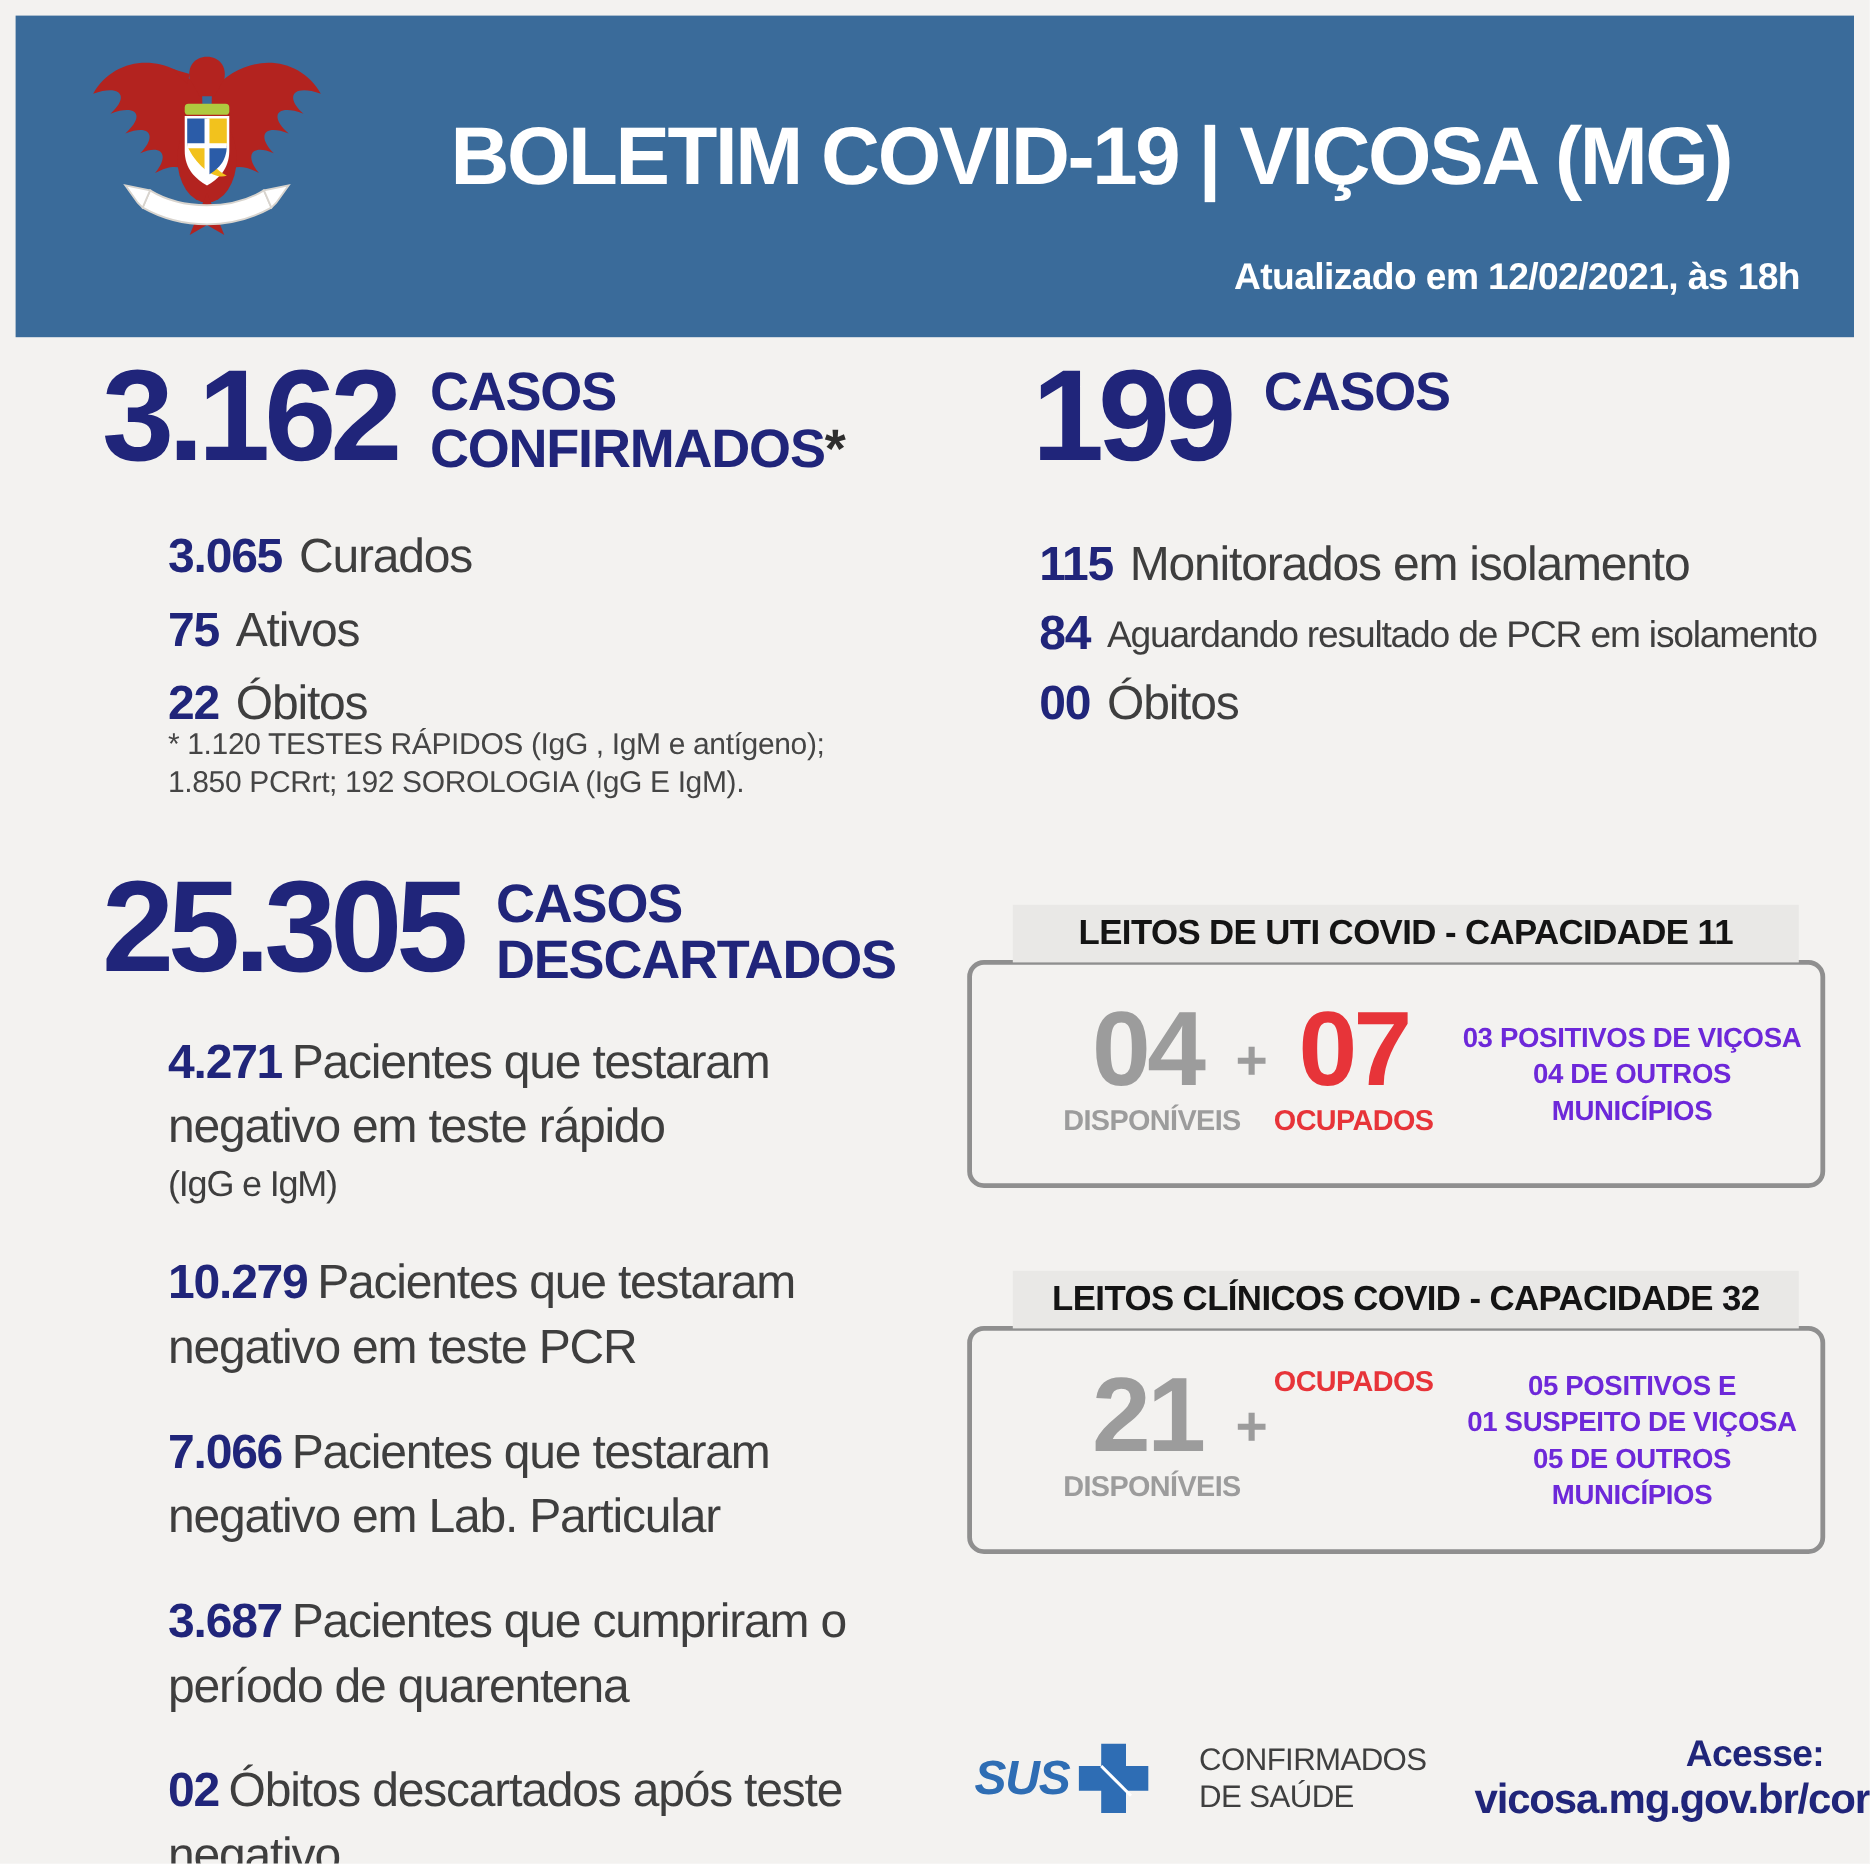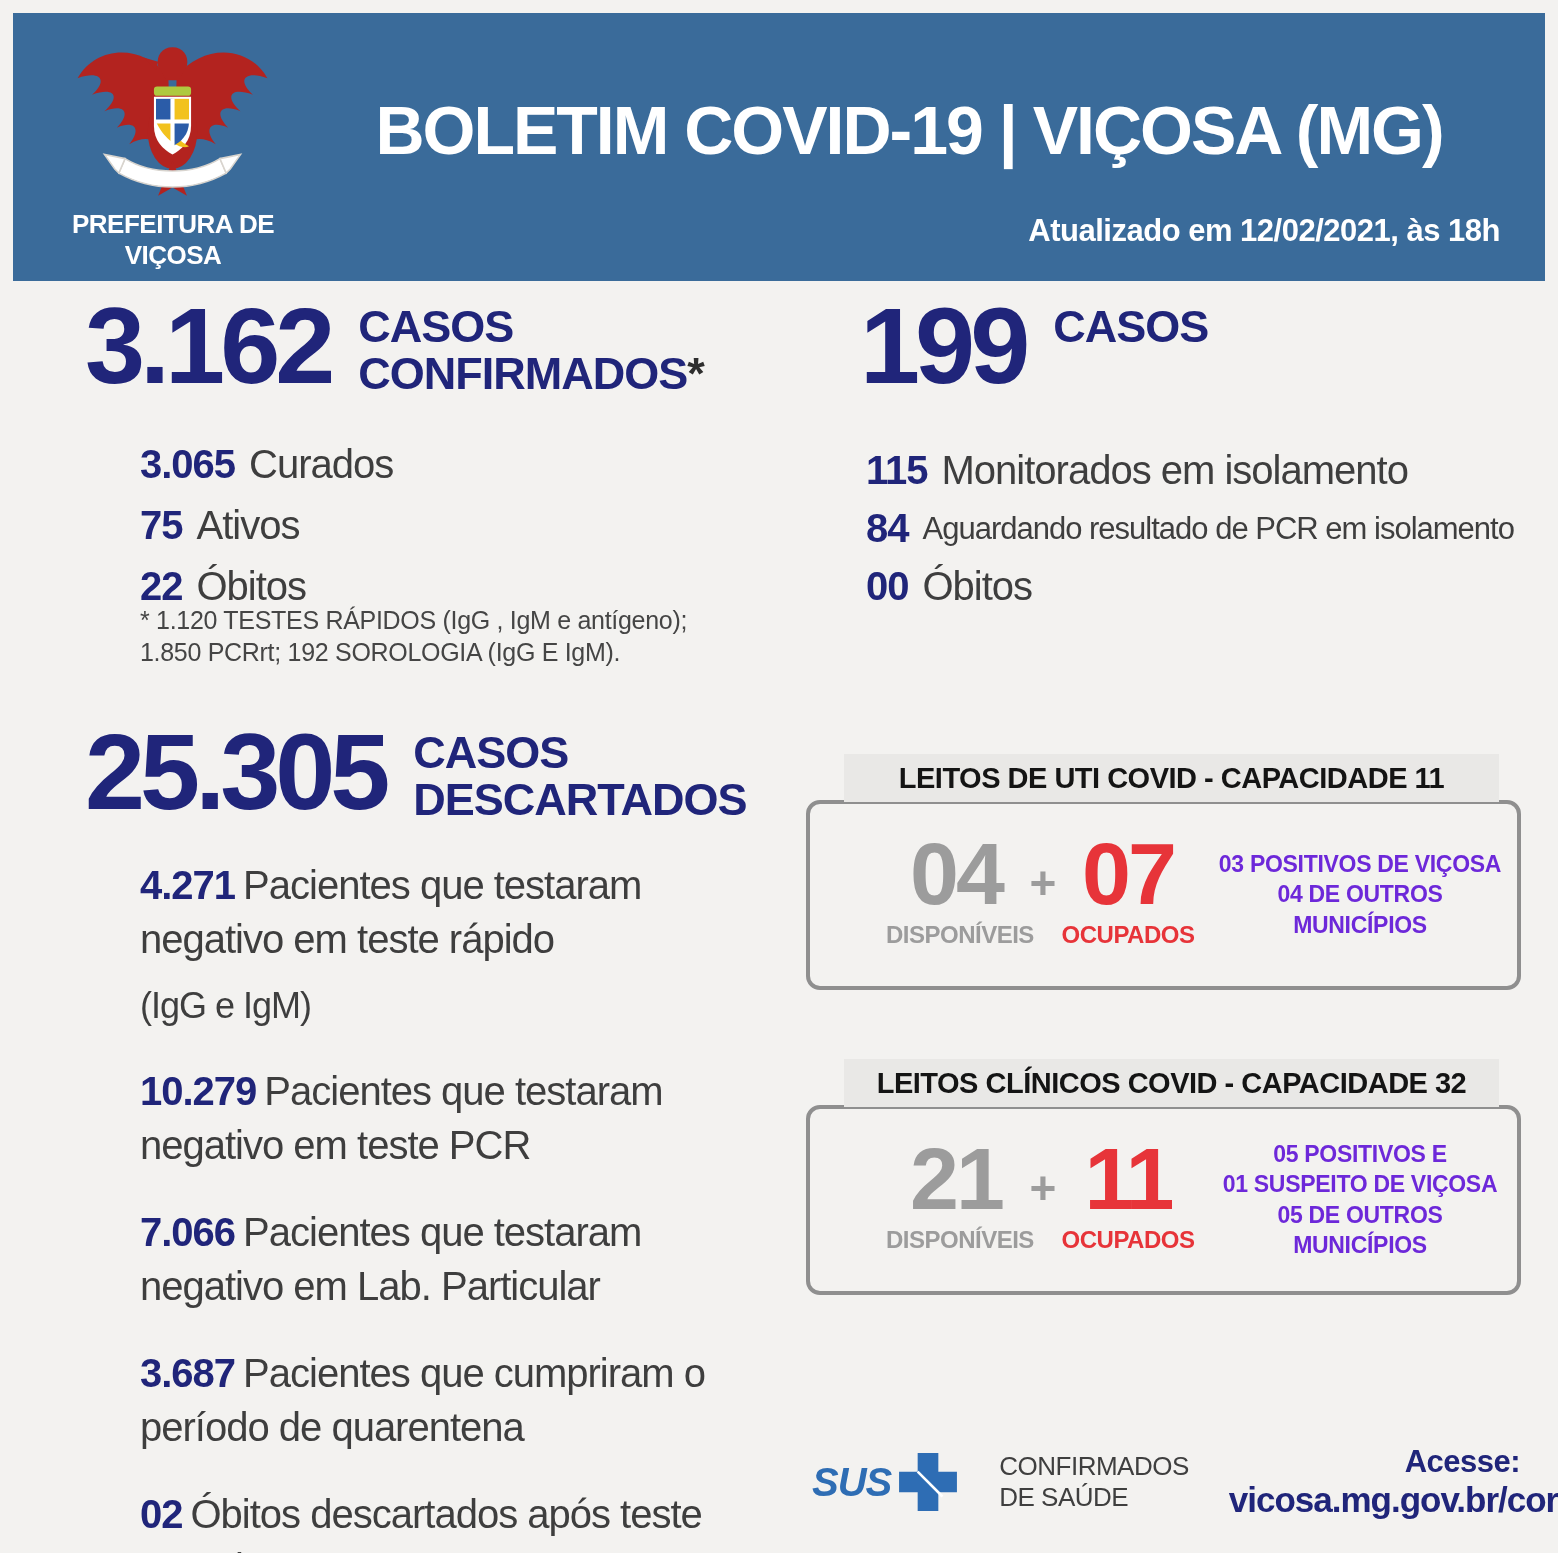--- a/index.html
+++ b/index.html
@@ -109,21 +109,21 @@
 
   
   .d-items {
     position: absolute;
     left: 140px; top: 858px;
     width: 575px;
     display: flex; flex-direction: column; gap: 33px;
   }
   .d-item { font-size: 40px; line-height: 1.35; letter-spacing: -1px; color: #3E3E3E; }
   .d-num  { color: #20257A; font-weight: 700; margin-right: 8px; }
-  .d-note { font-size: 36px; margin-top: 16px; color: #3E3E3E; }
+  .d-note { font-size: 30px; margin-top: 2px; color: #3E3E3E; }
 
   
   .bed-box {
     position: absolute;
     left: 806px;
     width: 707px;
     height: 182px;
     border: 4px solid #8F8F8F;
     border-radius: 14px;
     background: #F3F2F0;
@@ -228,21 +228,20 @@
       <path d="M84 58 h16 v22 h-16 Z" fill="#2B5CA8"></path>
       <path d="M100 58 h16 v22 h-16 Z" fill="#F2C21D"></path>
       <path d="M84 80 h16 c0 13 8 20 16 24 c-8 4 -24 -6 -32 -24 Z" fill="#F2C21D" transform="translate(0,0)"></path>
       <path d="M100 80 h16 c0 13 -8 20 -16 24 Z" fill="#2B5CA8"></path>
       <path d="M98 58 h4 v48 h-4 Z M84 78 h32 v4 h-32 Z" fill="#FFFFFF"></path>
 
       <path d="M54 116 C80 132 120 132 146 116 L152 130 C120 148 80 148 48 130 Z" fill="#FFFFFF" stroke="#D8D4CE" stroke-width="1.5"></path>
       <path d="M54 116 L34 112 L44 126 L48 130 Z" fill="#FFFFFF" stroke="#D8D4CE" stroke-width="1.5"></path>
       <path d="M146 116 L166 112 L156 126 L152 130 Z" fill="#FFFFFF" stroke="#D8D4CE" stroke-width="1.5"></path>
     </svg>
-    <div class="org-name">PREFEITURA DE VIÇOSA</div>
     <div class="bulletin-title cond">BOLETIM COVID-19 | VIÇOSA (MG)</div>
     <div class="updated cond">Atualizado em 12/02/2021, às 18h</div>
   </div>
 
   <div class="big-row row-confirmed">
     <div class="big-num cond">3.162</div>
     <div class="big-label cond">
       <div>CASOS</div>
       <div><span>CONFIRMADOS</span><span class="asterisk">*</span></div>
     </div>
@@ -335,21 +334,20 @@
   <div class="bed-box clinic">
     <div class="bed-band">
       <div class="bed-band-title cond">LEITOS CLÍNICOS COVID - CAPACIDADE 32</div>
     </div>
     <div class="bed-num-block avail">
       <div class="bed-num gray cond">21</div>
       <div class="bed-sub gray cond">DISPONÍVEIS</div>
     </div>
     <div class="bed-plus">+</div>
     <div class="bed-num-block occ">
-      <div class="bed-num red cond">11</div>
       <div class="bed-sub red cond">OCUPADOS</div>
     </div>
     <div class="bed-notes cond">
       <div>05 POSITIVOS E</div>
       <div>01 SUSPEITO DE VIÇOSA</div>
       <div>05 DE OUTROS MUNICÍPIOS</div>
     </div>
   </div>
 
   <div class="footer">

